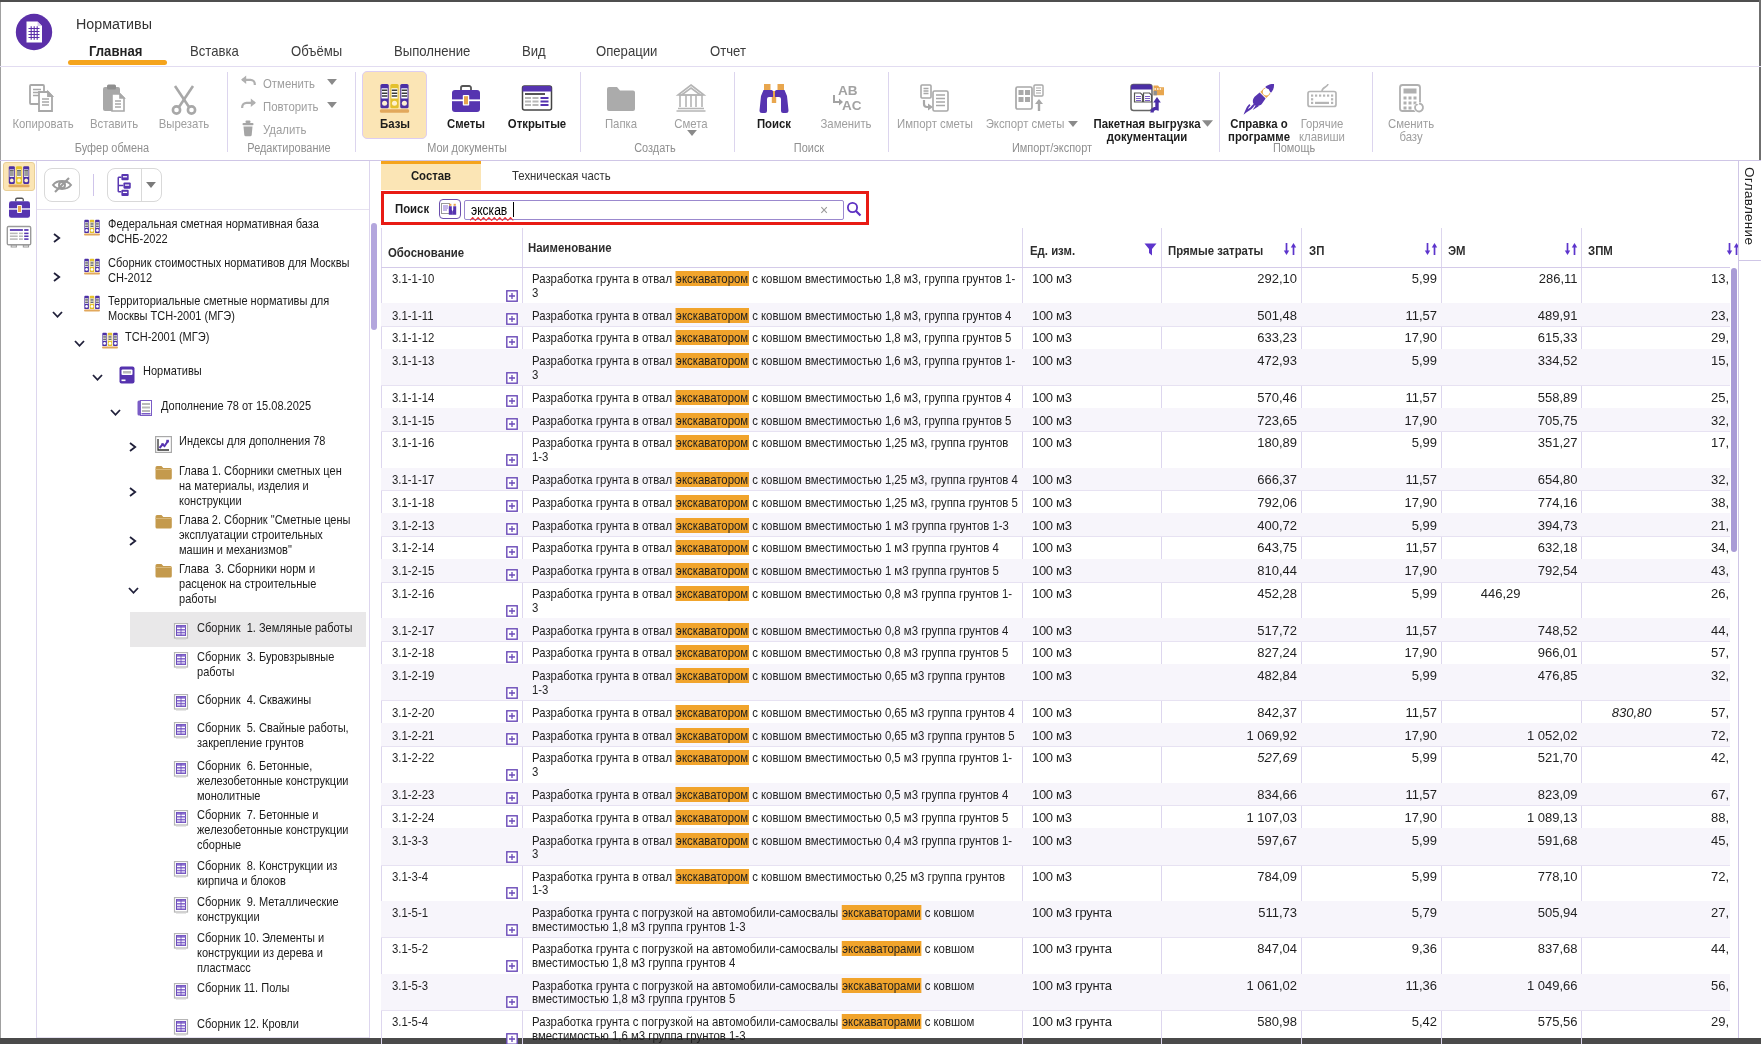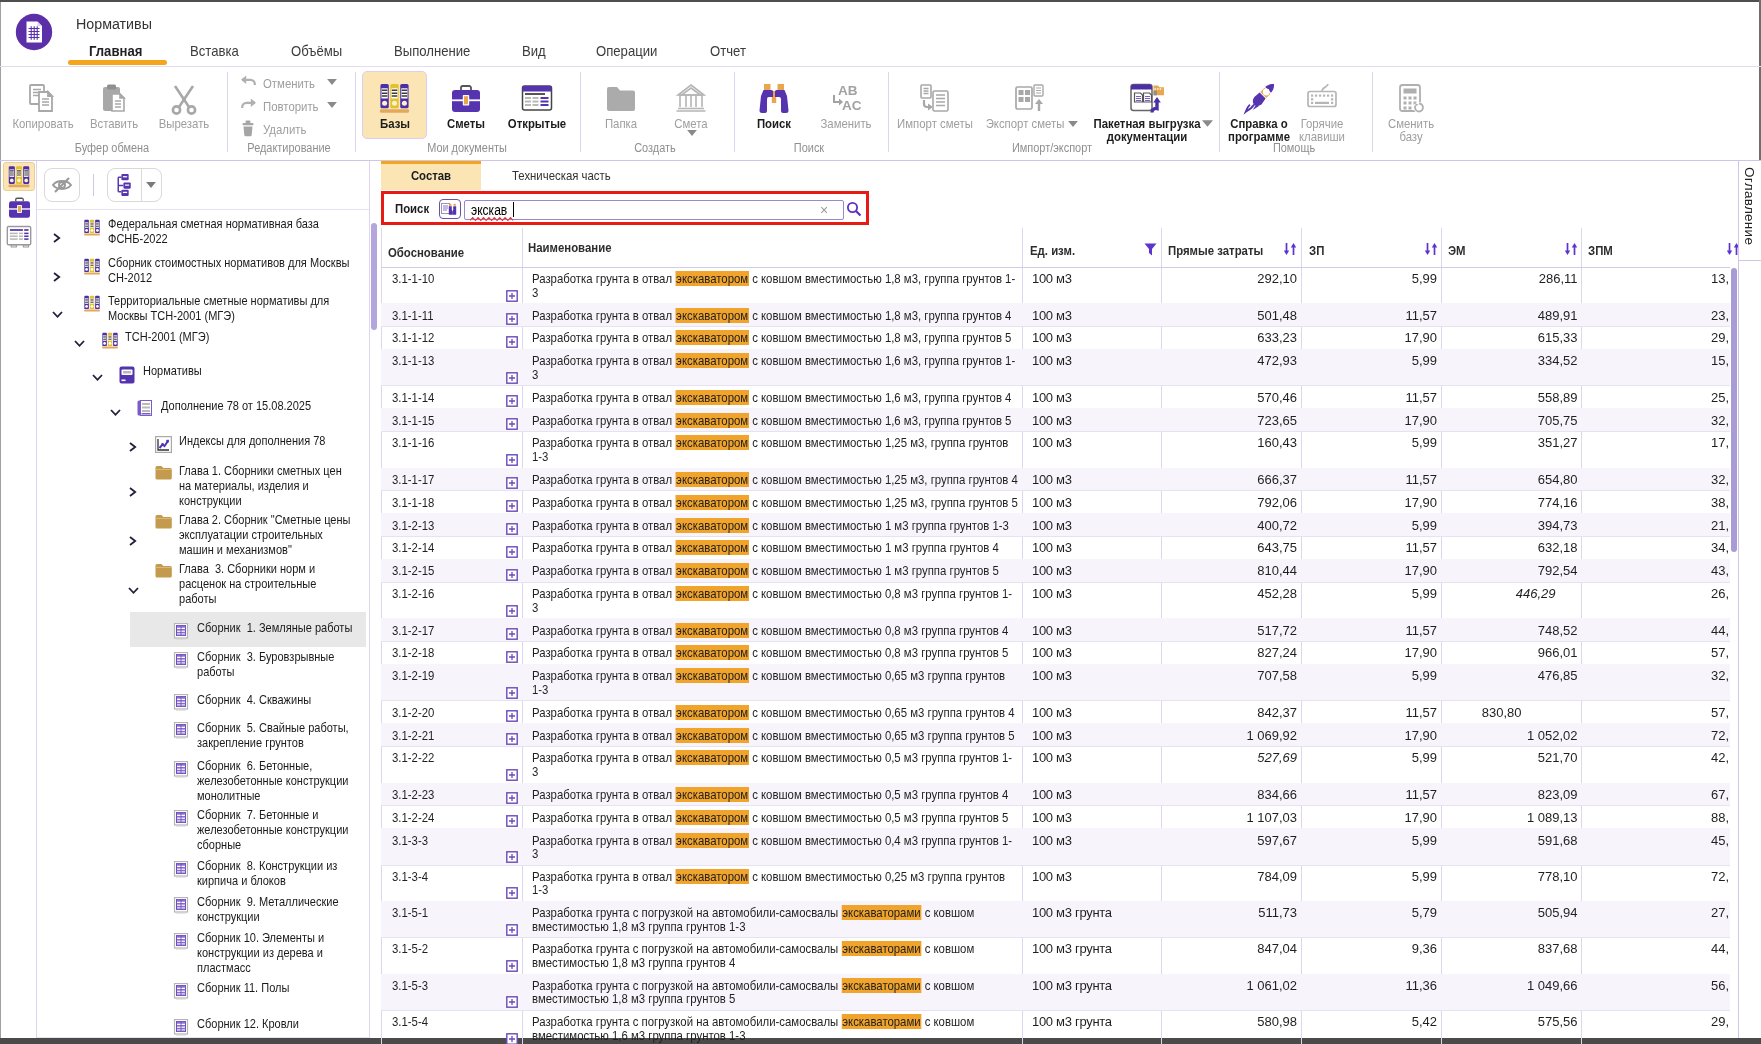--- a/index.html
+++ b/index.html
@@ -832,21 +832,21 @@
 <div class="cell num" style="left:1450px;top:413.5px;width:127.5px;">705,75</div>
 <div class="cell num" style="left:1602px;top:413.5px;width:127px;">32,</div>
 <div class="abs" style="left:505.5px;top:415.7px;"><svg width="12" height="12" viewBox="0 0 12 12">
       <rect x="0.8" y="0.8" width="10.4" height="10.4" fill="#fff" stroke="#6a4ab8" stroke-width="1.4"></rect>
 <path d="M6 3 V9 M3 6 H9" stroke="#6a4ab8" stroke-width="1.3"></path>
     </svg></div>
 <div class="abs" style="left:380.5px;top:467.5px;width:1349.0px;height:1px;background:#e7e2f2;"></div>
 <div class="cell s" style="left:391.5px;top:436.4px;">3.1-1-16</div>
 <div class="cell s" style="left:531.5px;top:436.4px;">Разработка грунта в отвал <span class="hl">экскаватором</span> с ковшом вместимостью 1,25 м3, группа грунтов<br>1-3</div>
 <div class="cell" style="left:1032px;top:436.4px;letter-spacing:-0.3px;">100 м3</div>
-<div class="cell num" style="left:1170px;top:436.4px;width:127px;">160,43</div>
+<div class="cell num" style="left:1170px;top:436.4px;width:127px;">180,89</div>
 <div class="cell num" style="left:1310px;top:436.4px;width:127px;">5,99</div>
 <div class="cell num" style="left:1450px;top:436.4px;width:127.5px;">351,27</div>
 <div class="cell num" style="left:1602px;top:436.4px;width:127px;">17,</div>
 <div class="abs" style="left:505.5px;top:452.0px;"><svg width="12" height="12" viewBox="0 0 12 12">
       <rect x="0.8" y="0.8" width="10.4" height="10.4" fill="#fff" stroke="#6a4ab8" stroke-width="1.4"></rect>
 <path d="M6 3 V9 M3 6 H9" stroke="#6a4ab8" stroke-width="1.3"></path>
     </svg></div>
 <div class="abs" style="left:380.5px;top:467.5px;width:1349.0px;height:22.9px;background:#f7f5fb;"></div>
 <div class="abs" style="left:380.5px;top:490.4px;width:1349.0px;height:1px;background:#e7e2f2;"></div>
 <div class="cell s" style="left:391.5px;top:472.7px;">3.1-1-17</div>
@@ -909,21 +909,21 @@
 <div class="abs" style="left:505.5px;top:566.5px;"><svg width="12" height="12" viewBox="0 0 12 12">
       <rect x="0.8" y="0.8" width="10.4" height="10.4" fill="#fff" stroke="#6a4ab8" stroke-width="1.4"></rect>
 <path d="M6 3 V9 M3 6 H9" stroke="#6a4ab8" stroke-width="1.3"></path>
     </svg></div>
 <div class="abs" style="left:380.5px;top:618.3px;width:1349.0px;height:1px;background:#e7e2f2;"></div>
 <div class="cell s" style="left:391.5px;top:587.2px;">3.1-2-16</div>
 <div class="cell s" style="left:531.5px;top:587.2px;">Разработка грунта в отвал <span class="hl">экскаватором</span> с ковшом вместимостью 0,8 м3 группа грунтов 1-<br>3</div>
 <div class="cell" style="left:1032px;top:587.2px;letter-spacing:-0.3px;">100 м3</div>
 <div class="cell num" style="left:1170px;top:587.2px;width:127px;">452,28</div>
 <div class="cell num" style="left:1310px;top:587.2px;width:127px;">5,99</div>
-<div class="cell num" style="left:1428px;top:587.2px;width:127.5px;font-style:italic;">446,29</div>
+<div class="cell num" style="left:1393px;top:587.2px;width:127.5px;">446,29</div>
 <div class="cell num" style="left:1602px;top:587.2px;width:127px;">26,</div>
 <div class="abs" style="left:505.5px;top:602.8px;"><svg width="12" height="12" viewBox="0 0 12 12">
       <rect x="0.8" y="0.8" width="10.4" height="10.4" fill="#fff" stroke="#6a4ab8" stroke-width="1.4"></rect>
 <path d="M6 3 V9 M3 6 H9" stroke="#6a4ab8" stroke-width="1.3"></path>
     </svg></div>
 <div class="abs" style="left:380.5px;top:618.3px;width:1349.0px;height:22.9px;background:#f7f5fb;"></div>
 <div class="abs" style="left:380.5px;top:641.2px;width:1349.0px;height:1px;background:#e7e2f2;"></div>
 <div class="cell s" style="left:391.5px;top:623.5px;">3.1-2-17</div>
 <div class="cell s" style="left:531.5px;top:623.5px;">Разработка грунта в отвал <span class="hl">экскаватором</span> с ковшом вместимостью 0,8 м3 группа грунтов 4</div>
 <div class="cell" style="left:1032px;top:623.5px;letter-spacing:-0.3px;">100 м3</div>
@@ -945,35 +945,35 @@
 <div class="cell num" style="left:1602px;top:646.4px;width:127px;">57,</div>
 <div class="abs" style="left:505.5px;top:648.6px;"><svg width="12" height="12" viewBox="0 0 12 12">
       <rect x="0.8" y="0.8" width="10.4" height="10.4" fill="#fff" stroke="#6a4ab8" stroke-width="1.4"></rect>
 <path d="M6 3 V9 M3 6 H9" stroke="#6a4ab8" stroke-width="1.3"></path>
     </svg></div>
 <div class="abs" style="left:380.5px;top:664.1px;width:1349.0px;height:36.3px;background:#f7f5fb;"></div>
 <div class="abs" style="left:380.5px;top:700.4px;width:1349.0px;height:1px;background:#e7e2f2;"></div>
 <div class="cell s" style="left:391.5px;top:669.3px;">3.1-2-19</div>
 <div class="cell s" style="left:531.5px;top:669.3px;">Разработка грунта в отвал <span class="hl">экскаватором</span> с ковшом вместимостью 0,65 м3 группа грунтов<br>1-3</div>
 <div class="cell" style="left:1032px;top:669.3px;letter-spacing:-0.3px;">100 м3</div>
-<div class="cell num" style="left:1170px;top:669.3px;width:127px;">707,58</div>
+<div class="cell num" style="left:1170px;top:669.3px;width:127px;">482,84</div>
 <div class="cell num" style="left:1310px;top:669.3px;width:127px;">5,99</div>
 <div class="cell num" style="left:1450px;top:669.3px;width:127.5px;">476,85</div>
 <div class="cell num" style="left:1602px;top:669.3px;width:127px;">32,</div>
 <div class="abs" style="left:505.5px;top:684.9px;"><svg width="12" height="12" viewBox="0 0 12 12">
       <rect x="0.8" y="0.8" width="10.4" height="10.4" fill="#fff" stroke="#6a4ab8" stroke-width="1.4"></rect>
 <path d="M6 3 V9 M3 6 H9" stroke="#6a4ab8" stroke-width="1.3"></path>
     </svg></div>
 <div class="abs" style="left:380.5px;top:723.3px;width:1349.0px;height:1px;background:#e7e2f2;"></div>
 <div class="cell s" style="left:391.5px;top:705.6px;">3.1-2-20</div>
 <div class="cell s" style="left:531.5px;top:705.6px;">Разработка грунта в отвал <span class="hl">экскаватором</span> с ковшом вместимостью 0,65 м3 группа грунтов 4</div>
 <div class="cell" style="left:1032px;top:705.6px;letter-spacing:-0.3px;">100 м3</div>
 <div class="cell num" style="left:1170px;top:705.6px;width:127px;">842,37</div>
 <div class="cell num" style="left:1310px;top:705.6px;width:127px;">11,57</div>
-<div class="cell num" style="left:1394px;top:705.6px;width:127.5px;">830,80</div>
+<div class="cell num" style="left:1524px;top:705.6px;width:127.5px;font-style:italic;">830,80</div>
 <div class="cell num" style="left:1602px;top:705.6px;width:127px;">57,</div>
 <div class="abs" style="left:505.5px;top:707.8px;"><svg width="12" height="12" viewBox="0 0 12 12">
       <rect x="0.8" y="0.8" width="10.4" height="10.4" fill="#fff" stroke="#6a4ab8" stroke-width="1.4"></rect>
 <path d="M6 3 V9 M3 6 H9" stroke="#6a4ab8" stroke-width="1.3"></path>
     </svg></div>
 <div class="abs" style="left:380.5px;top:723.3px;width:1349.0px;height:22.9px;background:#f7f5fb;"></div>
 <div class="abs" style="left:380.5px;top:746.2px;width:1349.0px;height:1px;background:#e7e2f2;"></div>
 <div class="cell s" style="left:391.5px;top:728.5px;">3.1-2-21</div>
 <div class="cell s" style="left:531.5px;top:728.5px;">Разработка грунта в отвал <span class="hl">экскаватором</span> с ковшом вместимостью 0,65 м3 группа грунтов 5</div>
 <div class="cell" style="left:1032px;top:728.5px;letter-spacing:-0.3px;">100 м3</div>

